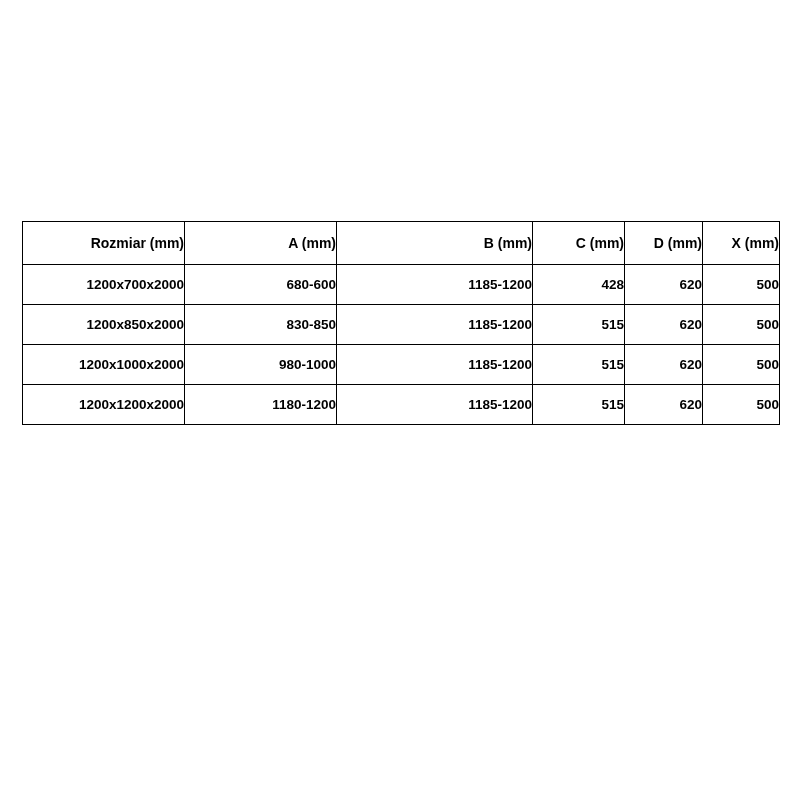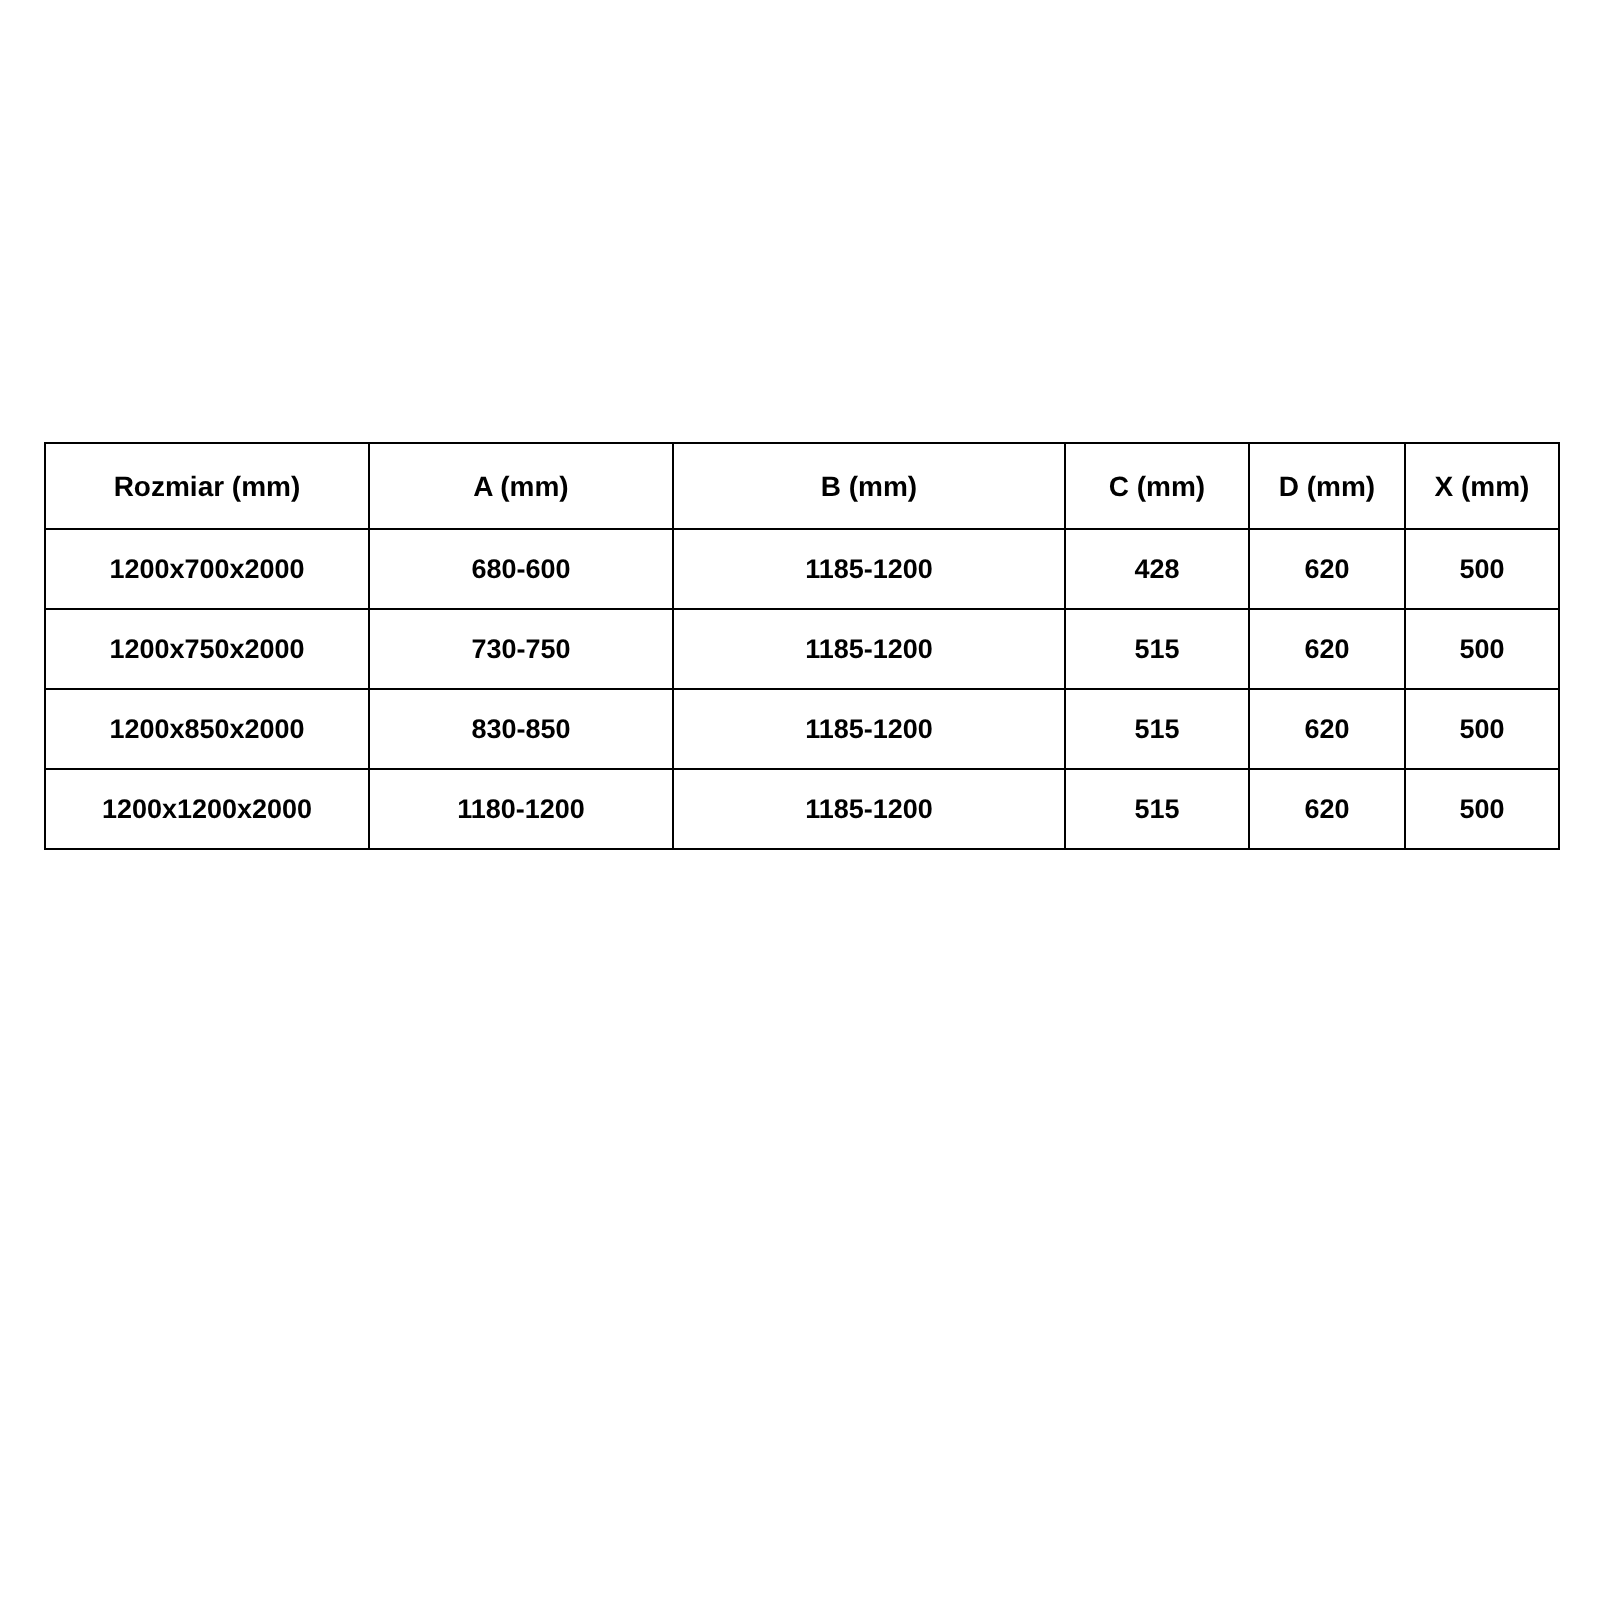--- a/index.html
+++ b/index.html
@@ -25,21 +25,21 @@
     top: 221px;
     width: 757px;
   }
   table.spec {
     border-collapse: collapse;
     width: 757px;
     table-layout: fixed;
   }
   table.spec td, table.spec th {
     border: 1px solid #000000;
-    text-align: center;
+    text-align: right;
     vertical-align: middle;
     font-size: 13.5px;
     font-weight: bold;
     color: #000000;
     padding: 0;
     height: 39px;
     line-height: 39px;
     white-space: nowrap;
     overflow: hidden;
   }
@@ -83,30 +83,30 @@
       <tbody>
         <tr>
           <td>1200x700x2000</td>
           <td>680-600</td>
           <td>1185-1200</td>
           <td>428</td>
           <td>620</td>
           <td>500</td>
         </tr>
         <tr>
-          <td>1200x750x2000</td>
-          <td>730-750</td>
+          <td>1200x850x2000</td>
+          <td>830-850</td>
           <td>1185-1200</td>
           <td>515</td>
           <td>620</td>
           <td>500</td>
         </tr>
         <tr>
-          <td>1200x850x2000</td>
-          <td>830-850</td>
+          <td>1200x1000x2000</td>
+          <td>980-1000</td>
           <td>1185-1200</td>
           <td>515</td>
           <td>620</td>
           <td>500</td>
         </tr>
         <tr>
           <td>1200x1200x2000</td>
           <td>1180-1200</td>
           <td>1185-1200</td>
           <td>515</td>

